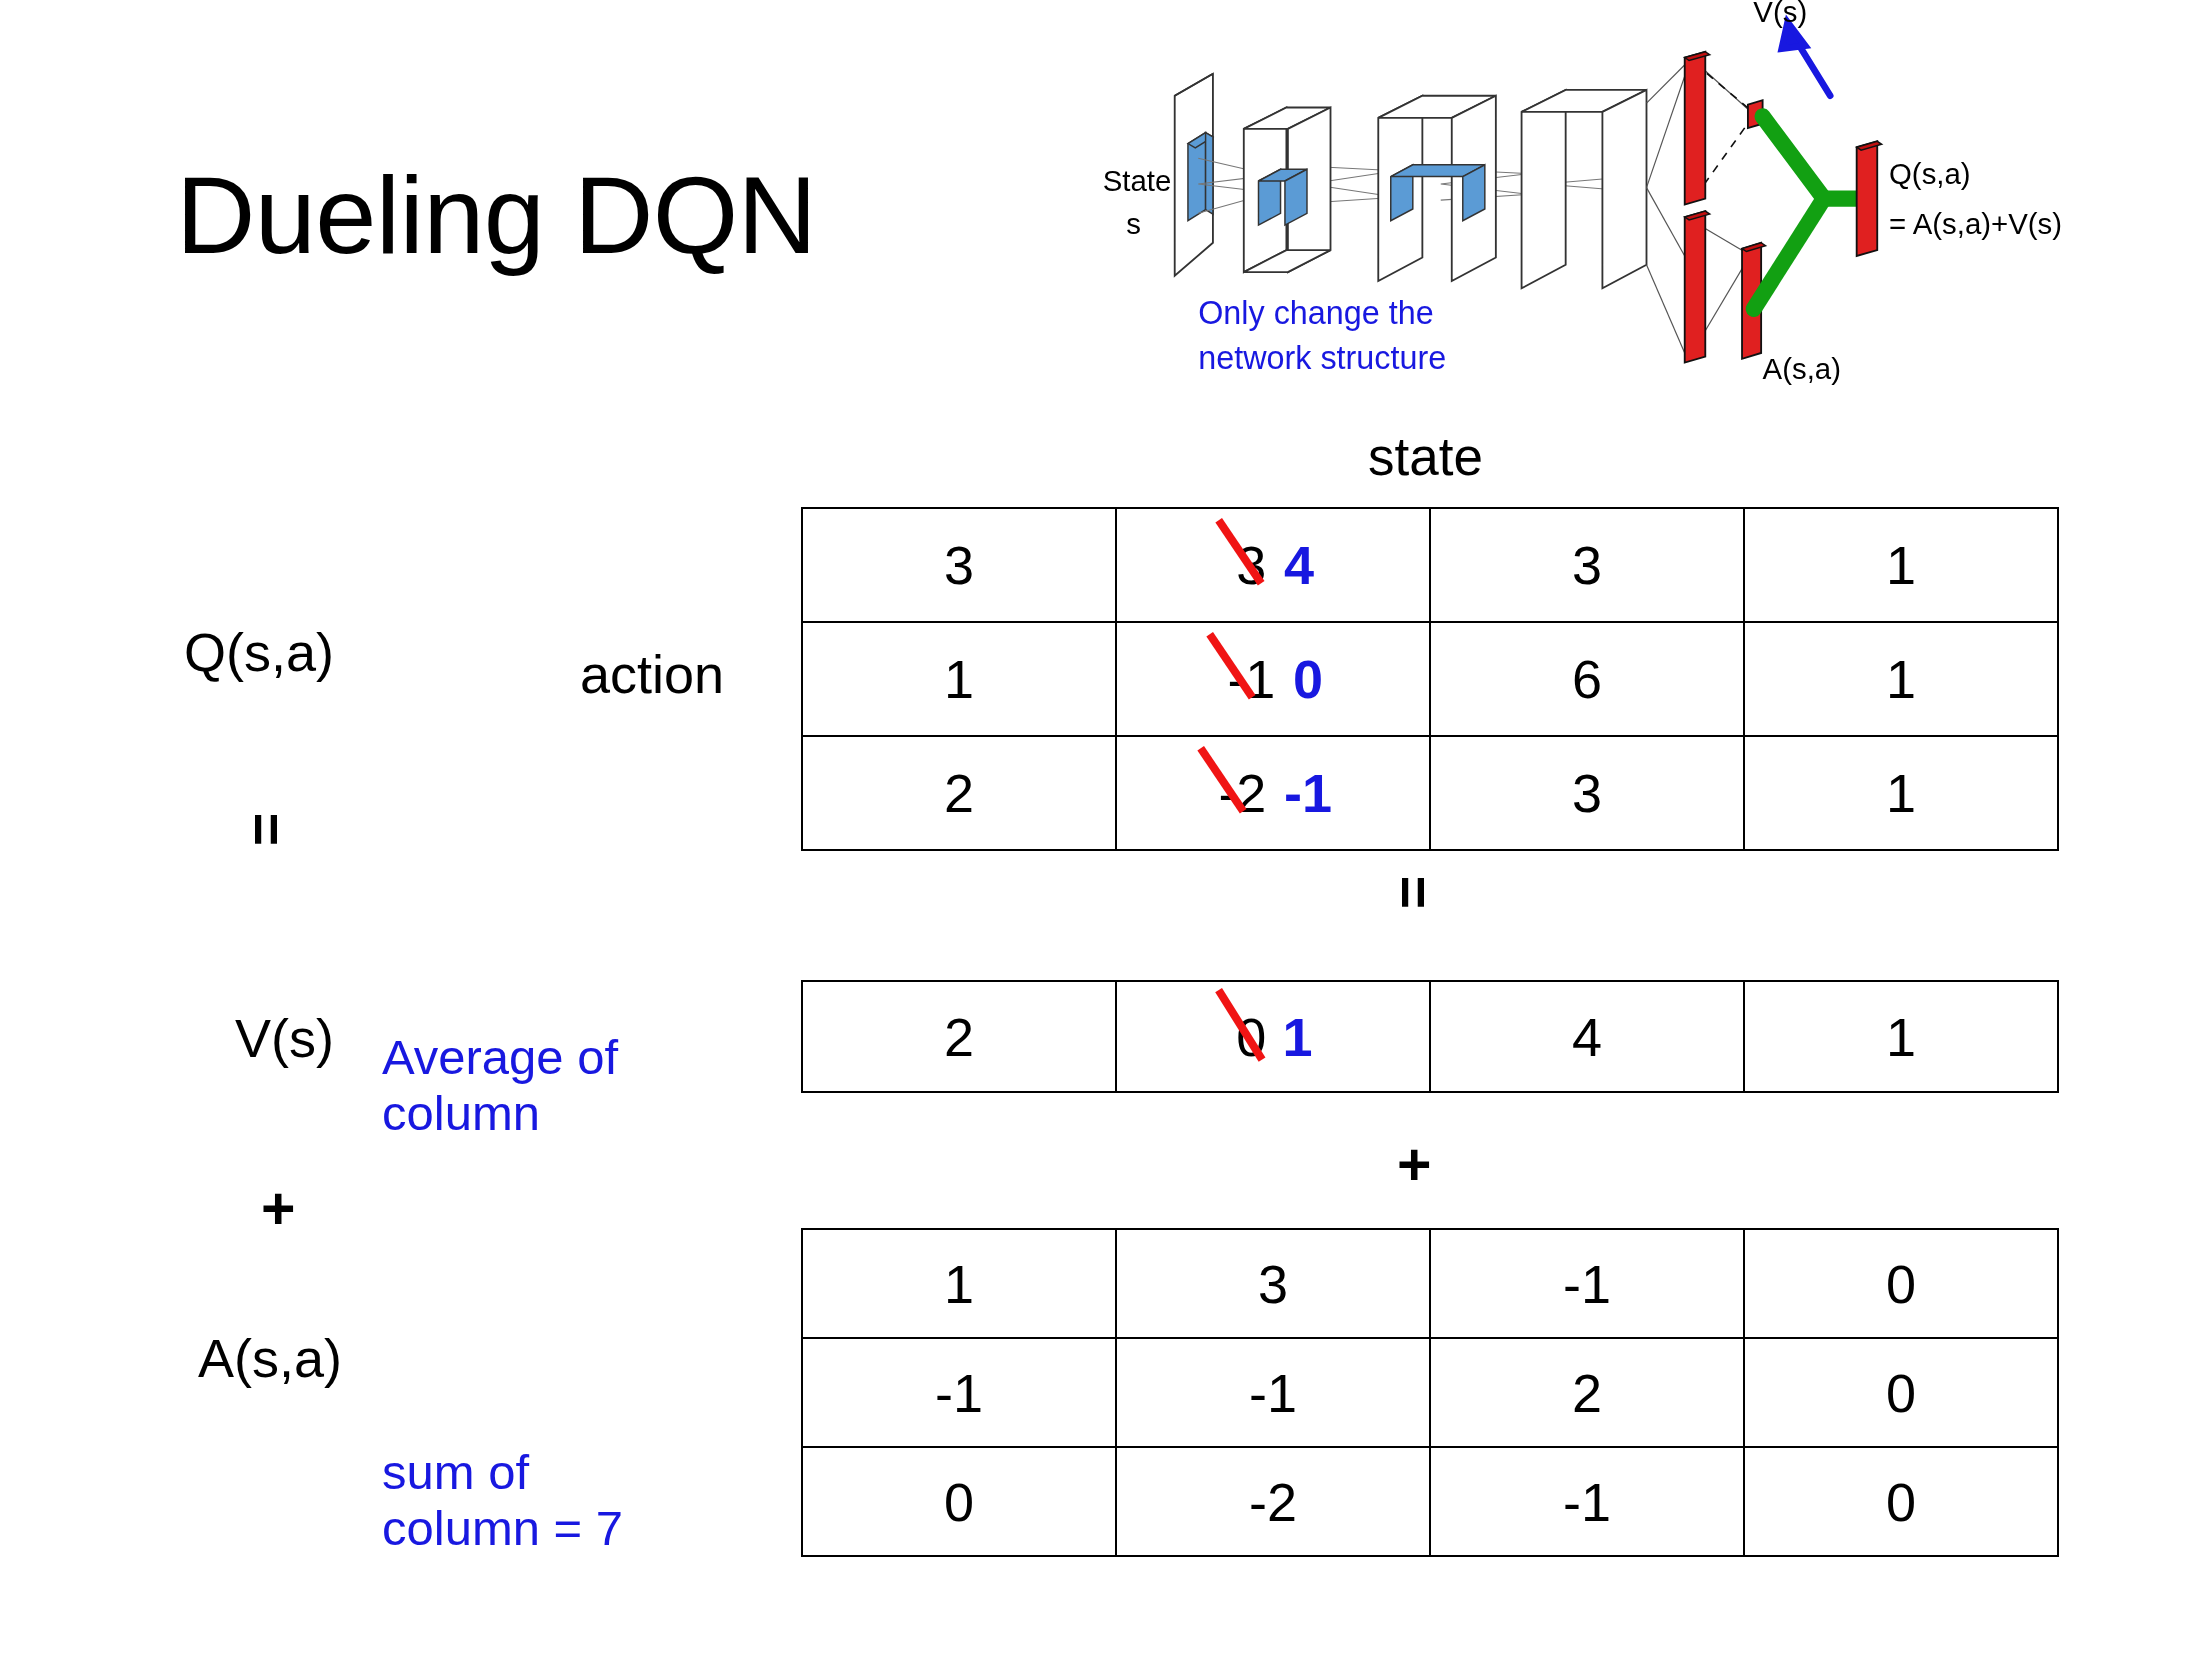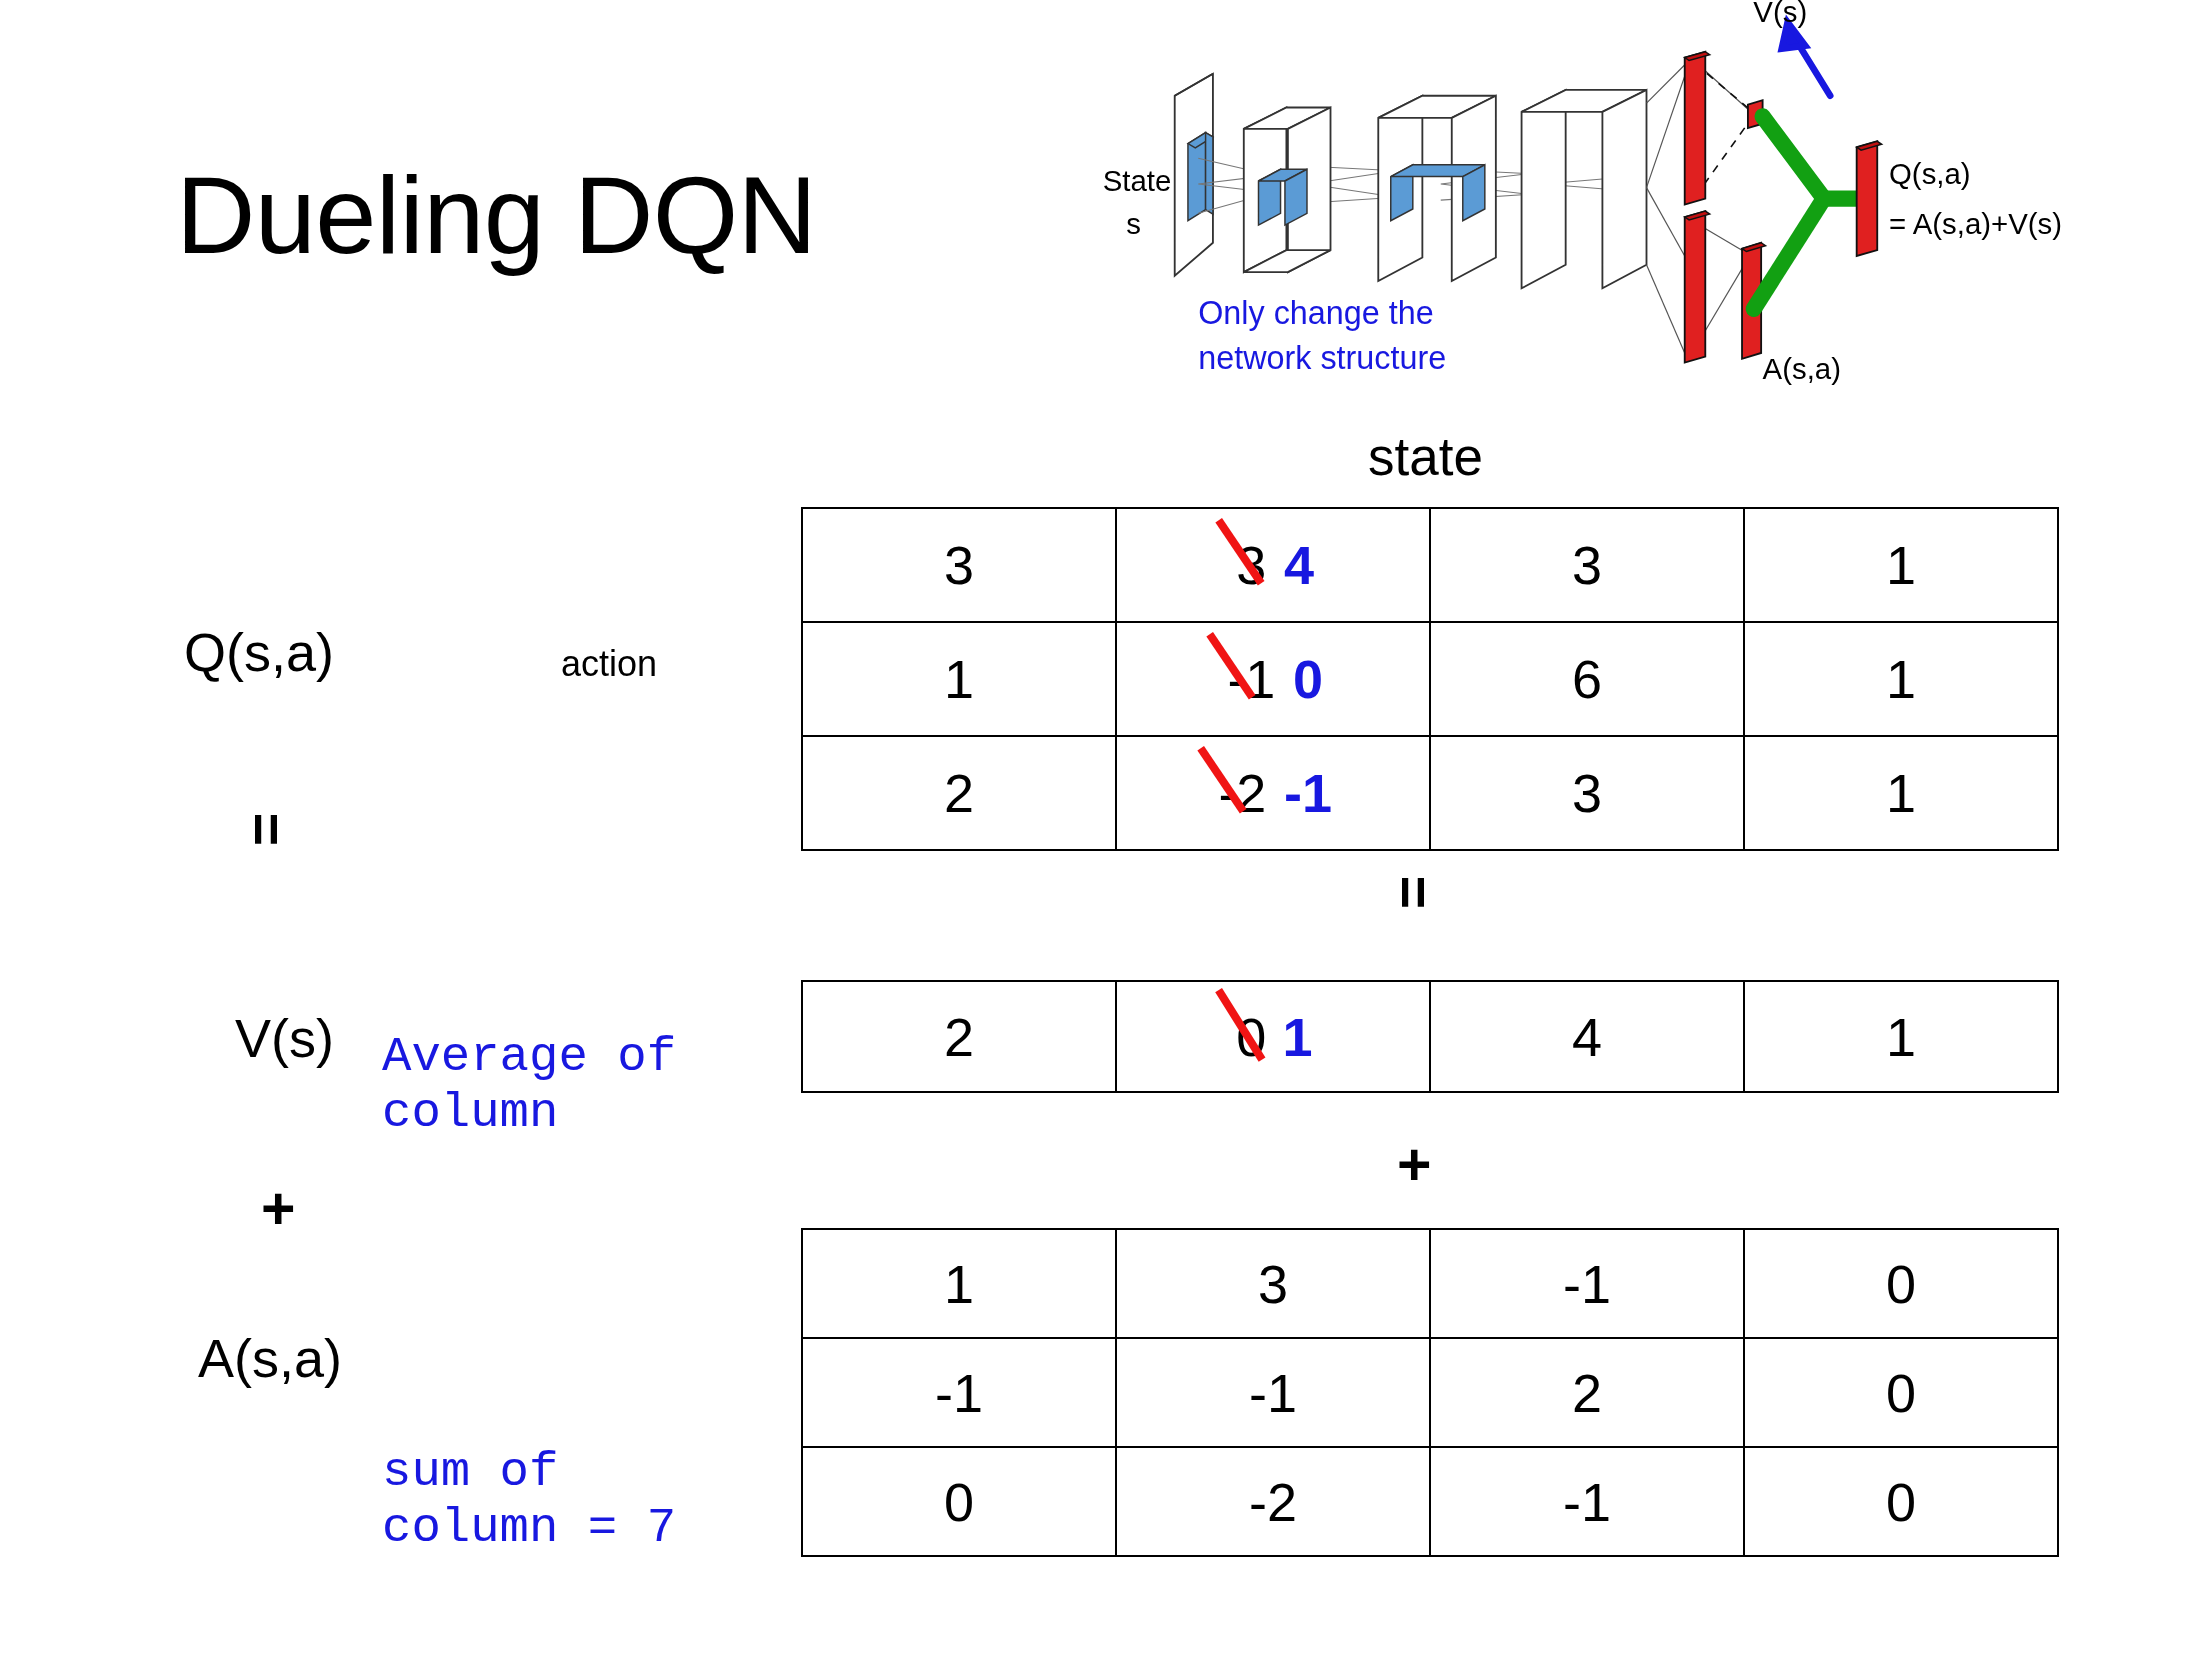--- a/index.html
+++ b/index.html
@@ -62,21 +62,21 @@
 
   
   .row-label {
     font-size: 54px;
     color: #000;
     white-space: nowrap;
   }
   #label-q   { left: 184px; top: 621px; }
   #label-v   { left: 235px; top: 1007px; }
   #label-a   { left: 198px; top: 1327px; }
-  #label-action { left: 561px; top: 643px; font-size: 36px; }
+  #label-action { left: 580px; top: 643px; font-size: 54px; }
 
   
   .eq-sign {
     font-size: 57px;
     font-weight: 700;
     color: #000;
     transform: rotate(90deg);
     transform-origin: center center;
     line-height: 1;
   }
@@ -91,21 +91,20 @@
   }
   #plus-left { left: 261px; top: 1180px; }
   #plus-mid  { left: 1397px; top: 1136px; }
 
   
   .note-blue {
     color: #1818e0;
     font-size: 49px;
     line-height: 1.15;
     white-space: pre-line;
-    font-family: Liberation Mono, monospace;
   }
   #note-average { left: 382px; top: 1029px; }
   #note-sum     { left: 382px; top: 1444px; }
 
   
   .grid {
     border-collapse: collapse;
     table-layout: fixed;
   }
   .grid td {

